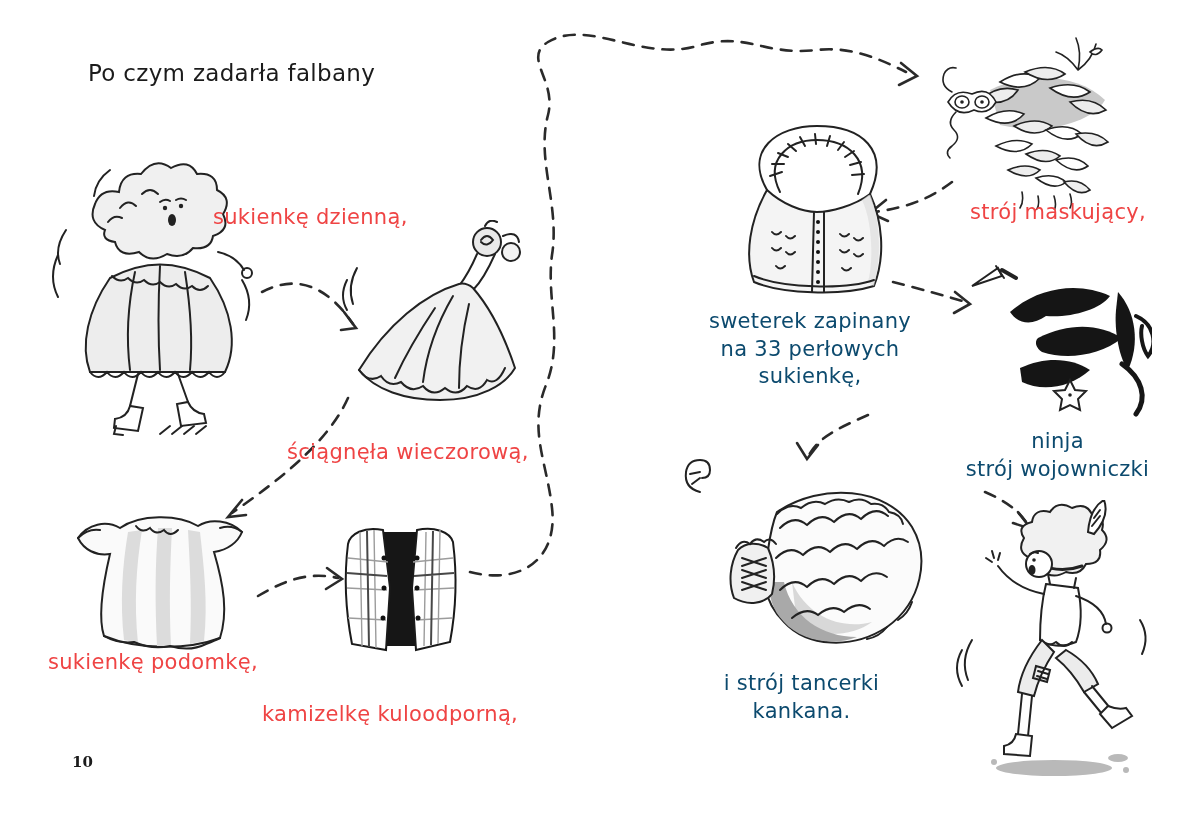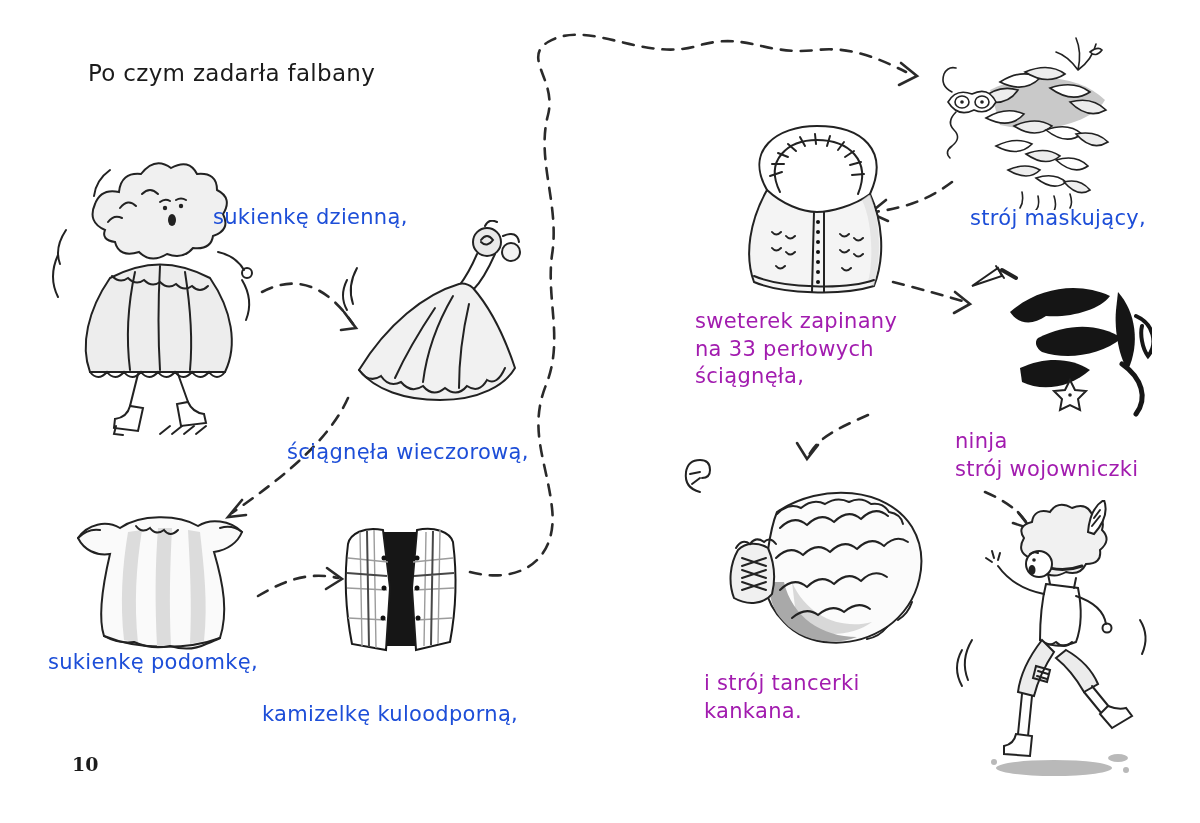--- a/index.html
+++ b/index.html
@@ -1,24 +1,24 @@
 <!DOCTYPE html>
 <html><head>
 <meta charset="utf-8">
 <style>
   html,body{margin:0;padding:0;background:#ffffff;}
   .page{
     position:relative;width:1152px;height:823px;background:#ffffff;overflow:hidden;
     font-family:"DejaVu Sans",sans-serif;color:#1b1b1b;
   }
-  .label{position:absolute;font-size:21px;letter-spacing:.3px;white-space:nowrap;color:#1d4ed8;}
-  .label-center{position:absolute;font-size:21px;letter-spacing:.3px;line-height:1.32;color:#a21caf;}
+  .label{position:absolute;font-size:21px;letter-spacing:.3px;white-space:nowrap;color:#ef4444;}
+  .label-center{position:absolute;font-size:21px;letter-spacing:.3px;text-align:center;line-height:1.32;color:#0c4a6e;}
   .intro{position:absolute;left:36px;top:56px;font-size:23px;line-height:1.5;letter-spacing:.3px;}
   .intro .l1{margin-left:52px;}
-  .pagenum{position:absolute;left:72px;top:753px;font-family:"DejaVu Serif",serif;font-weight:bold;font-size:19px;}
+  .pagenum{position:absolute;left:72px;top:753px;font-family:"DejaVu Serif",serif;font-weight:bold;font-size:15px;}
   .illu{position:absolute;}
   .illu svg{display:block;}
   .arrows{position:absolute;left:0;top:0;pointer-events:none;}
 </style>
 </head>
 <body>
 
 <div class="page">
 
   <svg class="arrows" width="1200" height="823" viewBox="0 0 1200 823">
@@ -288,24 +288,24 @@
   </div>
 
   <div class="label" style="left:213px;top:205px">sukienkę dzienną,</div>
   <div class="label" style="left:287px;top:440px">ściągnęła wieczorową,</div>
   <div class="label" style="left:48px;top:650px">sukienkę podomkę,</div>
   <div class="label" style="left:262px;top:702px">kamizelkę kuloodporną,</div>
 
   <div class="label-center" style="left:695px;top:308px;width:230px">
     <div>sweterek zapinany</div>
     <div>na 33 perłowych</div>
-    <div>ściągnęła,</div>
-  </div>
-
-  <div class="label" style="left:970px;top:206px">strój maskujący,</div>
+    <div>sukienkę,</div>
+  </div>
+
+  <div class="label" style="left:970px;top:200px">strój maskujący,</div>
 
   <div class="label-center" style="left:955px;top:428px;width:205px">
     <div>ninja</div>
     <div>strój wojowniczki</div>
   </div>
 
   <div class="label-center" style="left:704px;top:670px;width:195px">
     <div>i strój tancerki</div>
     <div>kankana.</div>
   </div>

